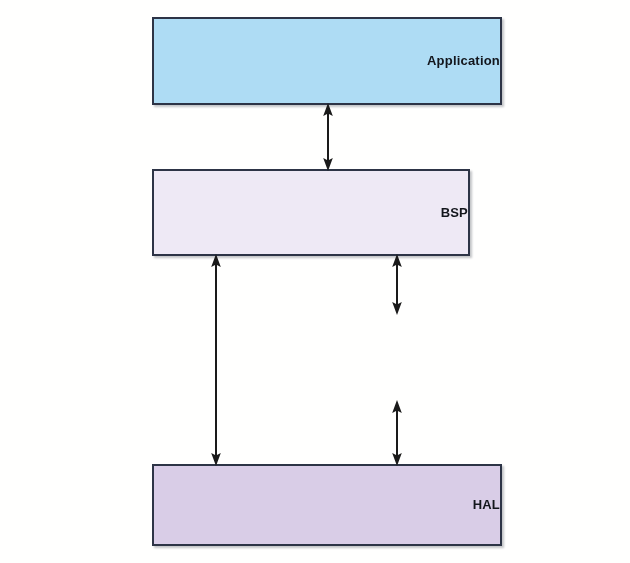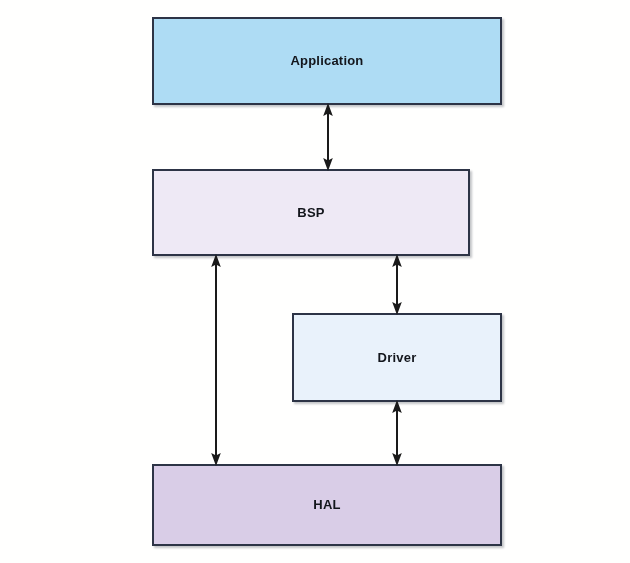--- a/index.html
+++ b/index.html
@@ -17,21 +17,21 @@
     height: 563px;
     background: #fffffe;
     overflow: hidden;
   }
   .node {
     position: absolute;
     box-sizing: border-box;
     border: 2px solid #2d3446;
     display: flex;
     align-items: center;
-    justify-content: center;
+    justify-content: flex-end;
     box-shadow: 2px 2px 2px rgba(40, 45, 60, 0.28);
   }
   .node-label {
     font-size: 13px;
     font-weight: bold;
     color: #13161c;
     letter-spacing: 0.2px;
     text-align: center;
     line-height: 1.2;
     user-select: none;
@@ -73,23 +73,20 @@
 <div id="canvas">
 
   <div class="node" id="node-application">
     <span class="node-label">Application</span>
   </div>
 
   <div class="node" id="node-bsp">
     <span class="node-label">BSP</span>
   </div>
 
-  <div class="node" id="node-driver">
-    <span class="node-label">Driver</span>
-  </div>
 
   <div class="node" id="node-hal">
     <span class="node-label">HAL</span>
   </div>
 
   <div class="connector" id="conn-app-bsp">
     <svg width="32" height="68" viewBox="0 0 32 68" aria-hidden="true">
       <line x1="16" y1="9" x2="16" y2="59" stroke="#1a1a1a" stroke-width="2"></line>
       <polygon points="16,0 11.2,13 16,10.4 20.8,13" fill="#1a1a1a"></polygon>
       <polygon points="16,68 11.2,55 16,57.6 20.8,55" fill="#1a1a1a"></polygon>

